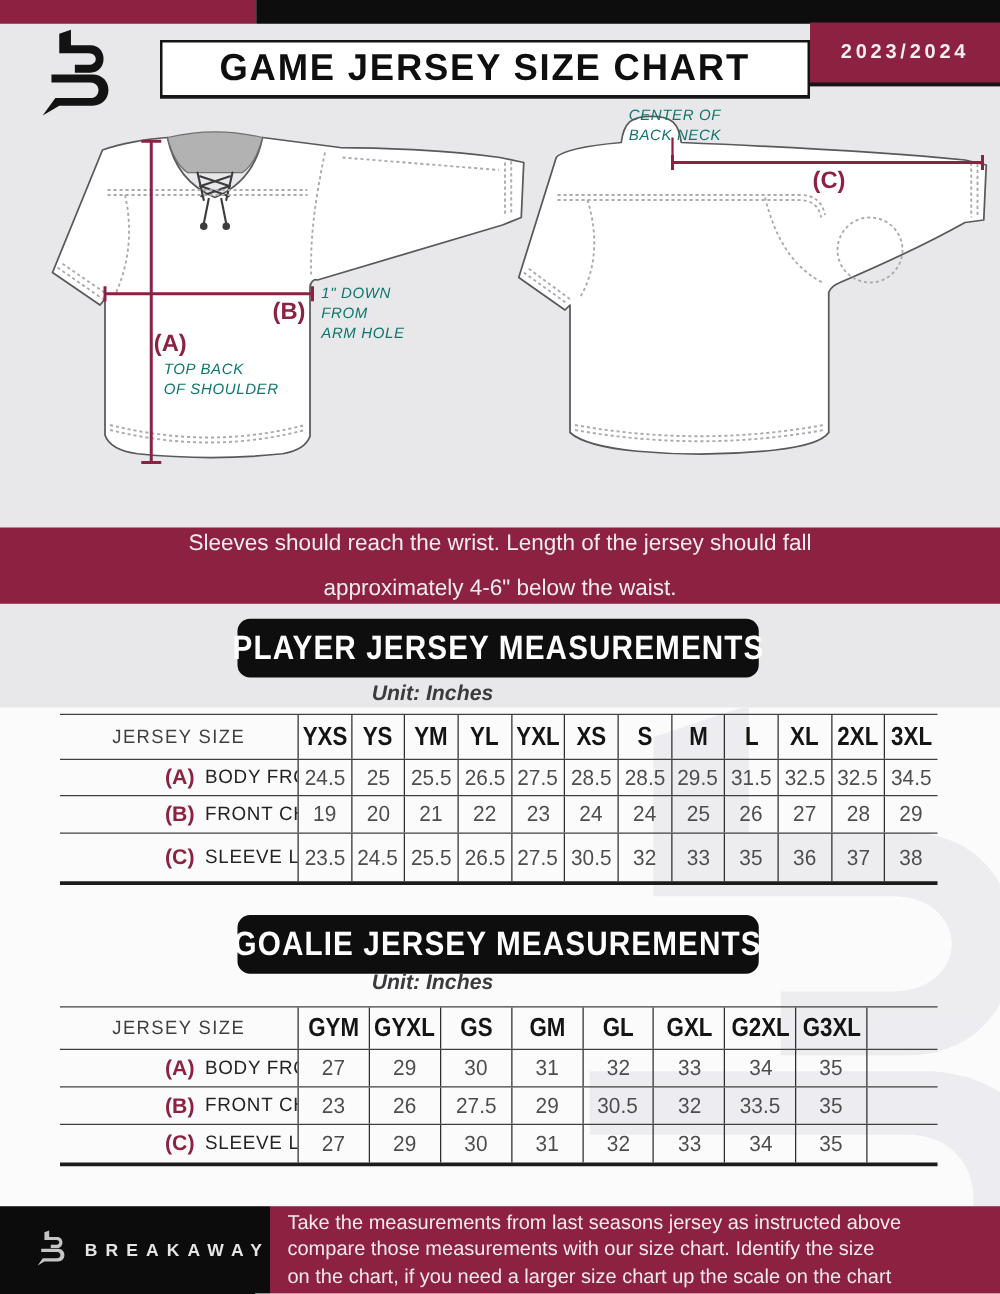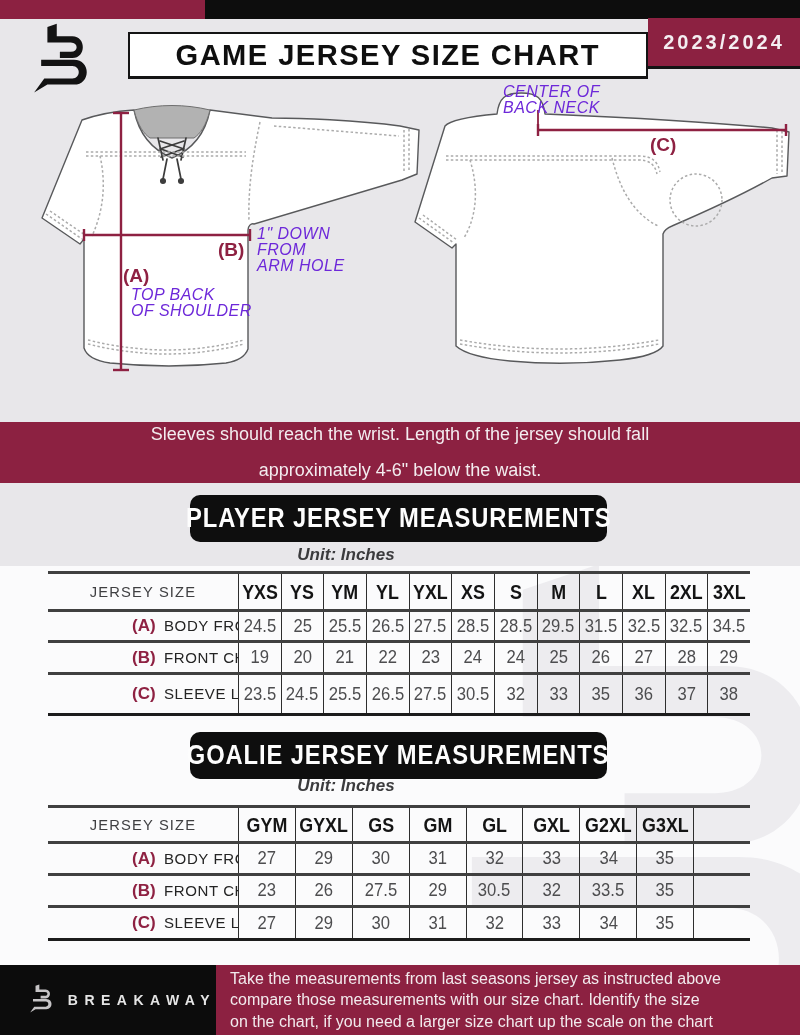--- a/index.html
+++ b/index.html
@@ -17,28 +17,28 @@
   }
   .title-box span{
     font-weight:bold;font-size:30px;letter-spacing:1.5px;color:#0f0f0f;
     transform:scaleX(.97);white-space:nowrap;
   }
   .year-box{
     position:absolute;left:648px;top:18px;width:152px;height:48px;background:#8c2141;
     border-bottom:3px solid #141414;box-sizing:content-box;
     display:flex;align-items:center;justify-content:center;
   }
-  .year-box span{font-weight:bold;font-size:20px;letter-spacing:3px;color:#f4eef1;white-space:nowrap;}
+  .year-box span{font-weight:bold;font-size:16px;letter-spacing:3px;color:#f4eef1;white-space:nowrap;}
   .logo-top{position:absolute;left:24px;top:18px;}
   
   .diagram{position:absolute;left:0;top:68px;width:800px;height:354px;}
   .diagram svg{position:absolute;left:0;top:0;}
   .ann-key{position:absolute;font-weight:bold;font-size:19px;color:#8e2142;}
-  .ann-cap{position:absolute;font-style:italic;font-size:16px;line-height:16px;
-    color:#6d28d9;letter-spacing:.5px;white-space:nowrap;}
+  .ann-cap{position:absolute;font-style:italic;font-size:12px;line-height:16px;
+    color:#0f766e;letter-spacing:.5px;white-space:nowrap;}
   
   .notice{
     position:absolute;left:0;top:422px;width:800px;height:61px;background:#8c2141;
     display:flex;flex-direction:column;align-items:center;justify-content:space-between;
     color:#f3ecef;font-size:18px;line-height:25px;text-align:center;
   }
   
   .white-zone{position:absolute;left:0;top:566px;width:800px;height:399px;background:#fbfbfc;overflow:hidden;}
   .watermark{position:absolute;left:330px;top:-40px;opacity:.55;}
   
@@ -55,21 +55,21 @@
   .unit{
     position:absolute;left:0;width:692px;text-align:center;
     font-style:italic;font-weight:bold;font-size:17px;color:#3b3b3d;
   }
   .unit-player{top:545px;}
   .unit-goalie{top:776px;}
   
   .mtable{position:absolute;left:48px;width:702px;}
   .table-player{top:571px;}
   .table-goalie{top:805px;}
-  .trow{display:grid;border-top:3px solid #404040;}
+  .trow{display:grid;border-top:1px solid #404040;}
   .trow:last-child{border-bottom:3px solid #1c1c1c;}
   .cell{display:flex;align-items:center;justify-content:center;overflow:hidden;}
   .cell:not(:first-child){border-left:1.6px solid #2e2e2e;}
   .labelcell{justify-content:flex-start;padding-left:84px;gap:8px;}
   .corner{justify-content:center;padding-left:0;}
   .corner span{font-size:15.5px;color:#3f3f41;letter-spacing:1.2px;transform:scaleX(.95);white-space:nowrap;}
   .size-h{font-weight:bold;font-size:21px;color:#141414;transform:scaleX(.85);white-space:nowrap;}
   .val{font-size:17.5px;color:#4d4d4f;transform:scaleX(.95);white-space:nowrap;}
   .rkey{font-weight:bold;font-size:17px;color:#8e2142;white-space:nowrap;}
   .rlabel{font-size:15.5px;color:#242424;letter-spacing:.6px;transform:scaleX(.97);transform-origin:left;white-space:nowrap;}

